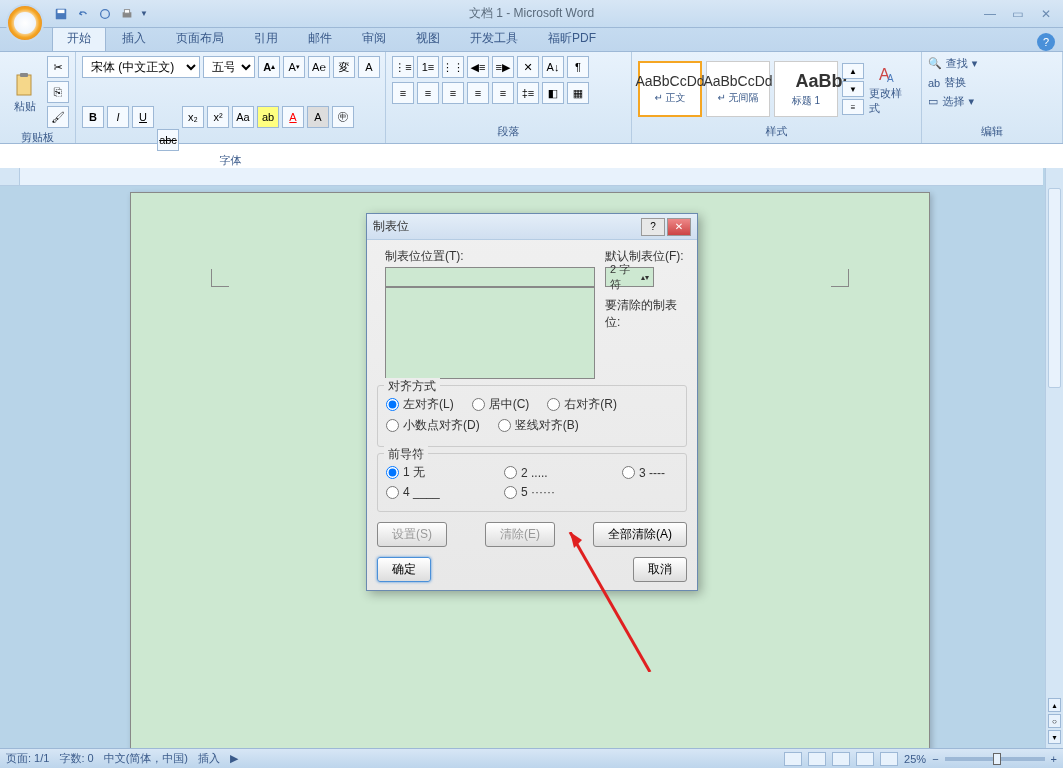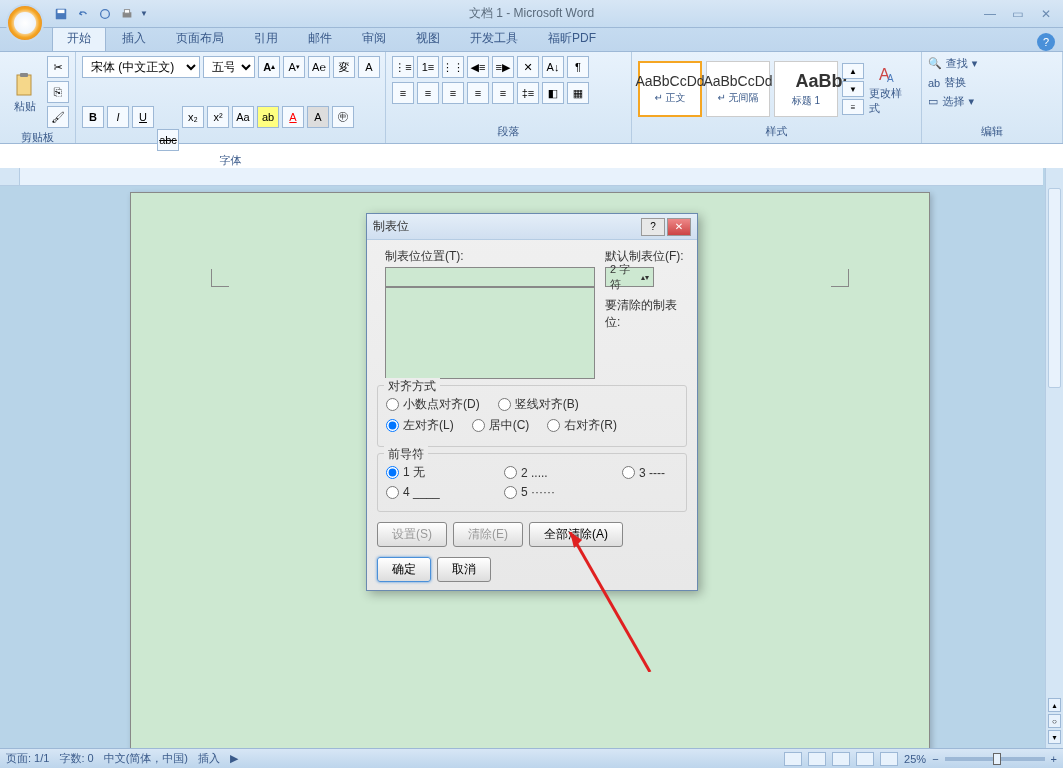--- a/index.html
+++ b/index.html
@@ -67,21 +67,21 @@
     .dlg-col { flex: 1; padding-left: 8px; }
     .dlg-label { font-size: 12px; margin-bottom: 2px; }
     .listbox { width: 210px; height: 92px; background: #cde8d1; border: 1px solid #888; }
     .listbox-input { width: 210px; height: 20px; border: 1px solid #888; background: #cde8d1; margin-bottom: 0; }
     .spinner { width: 49px; height: 20px; border: 1px solid #888; background: #cde8d1; display: flex; align-items: center; padding: 0 4px; font-size: 11px; }
     .fieldset { border: 1px solid #ccc; border-radius: 3px; padding: 6px 8px 8px; margin-top: 6px; position: relative; }
     .fieldset > .legend { position: absolute; top: -8px; left: 6px; background: #ececec; padding: 0 4px; font-size: 12px; }
     .radio-row { display: flex; gap: 18px; margin: 4px 0; font-size: 12px; align-items: center; }
     .radio-item { display: flex; align-items: center; gap: 4px; }
     .radio-item input { margin: 0; }
-    .dlg-buttons { display: flex; justify-content: flex-start; gap: 6px; margin-top: 10px; }
+    .dlg-buttons { display: flex; justify-content: space-between; gap: 23px; margin-top: 10px; }
     .dlg-btn { padding: 3px 14px; font-size: 12px; border: 1px solid #888; background: linear-gradient(#fff, #ddd); cursor: pointer; border-radius: 3px; }
     .dlg-btn:disabled { color: #999; }
     .dlg-btn.primary { border: 1px solid #4a90d9; box-shadow: 0 0 3px #4a90d9; }
     
     
     .arrow { position: absolute; left: 560px; top: 532px; width: 100px; height: 140px; z-index: 101; pointer-events: none; }
     
     
     .statusbar { position: absolute; bottom: 0; left: 0; right: 0; height: 20px; background: linear-gradient(#d7e6f5, #bdd5ec); border-top: 1px solid #9db8d6; display: flex; align-items: center; font-size: 11px; color: #3a5a8a; padding: 0 6px; gap: 10px; }
     .status-right { margin-left: auto; display: flex; align-items: center; gap: 6px; }
@@ -303,40 +303,40 @@
             <span style="margin-left:auto;font-size:8px;">▴▾</span>
           </div>
         <div class="dlg-label" style="margin-top:10px;">要清除的制表位:</div>
       </div>
     </div>
 
     <div class="fieldset">
       <div class="legend">对齐方式</div>
       <div class="radio-row">
         <label class="radio-item">
+            <input type="radio" name="align" checked="" style="">
+            <span>左对齐(L)</span>
+          </label>
+        <label class="radio-item">
+            <input type="radio" name="align" style="">
+            <span>居中(C)</span>
+          </label>
+        <label class="radio-item">
+            <input type="radio" name="align" style="">
+            <span>右对齐(R)</span>
+          </label>
+      </div>
+      <div class="radio-row">
+        <label class="radio-item">
             <input type="radio" name="align" style="">
             <span>小数点对齐(D)</span>
           </label>
         <label class="radio-item">
             <input type="radio" name="align" style="">
             <span>竖线对齐(B)</span>
-          </label>
-      </div>
-      <div class="radio-row">
-        <label class="radio-item">
-            <input type="radio" name="align" checked="" style="">
-            <span>左对齐(L)</span>
-          </label>
-        <label class="radio-item">
-            <input type="radio" name="align" style="">
-            <span>居中(C)</span>
-          </label>
-        <label class="radio-item">
-            <input type="radio" name="align" style="">
-            <span>右对齐(R)</span>
           </label>
       </div>
     </div>
 
     <div class="fieldset">
       <div class="legend">前导符</div>
       <div class="radio-row">
         <label class="radio-item" style="width:100px;">
             <input type="radio" name="leader" checked="" style="">
             <span>1 无</span>

